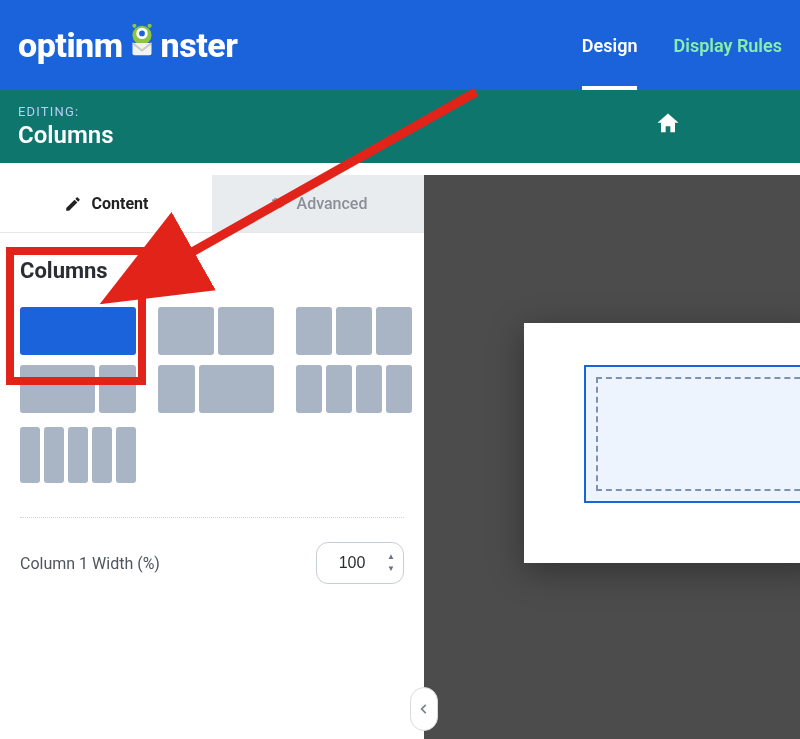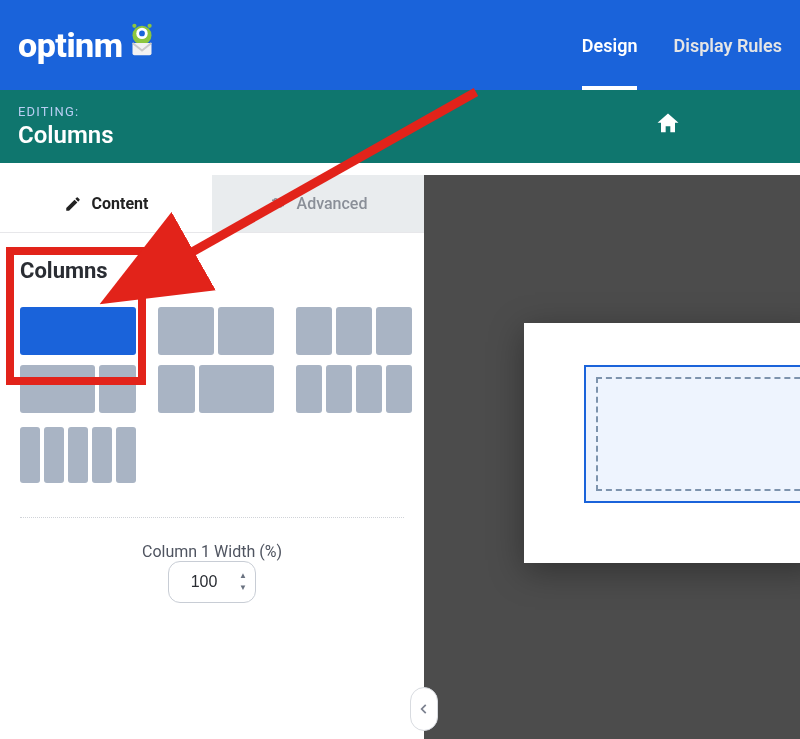--- a/index.html
+++ b/index.html
@@ -46,21 +46,21 @@
       top: -4px;
     }
     .top-tabs {
       display: flex;
       gap: 36px;
       align-items: center;
       height: 100%;
       justify-content: space-between;
     }
     .top-tab {
-      color: #e5e5e5;
+      color: #86efac;
       font-weight: 600;
       font-size: 18px;
       cursor: pointer;
       height: 100%;
       display: flex;
       align-items: center;
       position: relative;
     }
     .top-tab.active {
       color: #ffffff;
@@ -199,21 +199,20 @@
     .divider {
       border: none;
       border-top: 1px dotted #d0d3d8;
       margin: 24px 20px 0 20px;
     }
     .width-row {
       display: flex;
       align-items: center;
       justify-content: space-between;
       padding: 24px 20px 24px 20px;
-      flex-direction: column;
     }
     .width-label {
       font-size: 16px;
       color: #4f5460;
     }
     .num-input-wrap {
       display: flex;
       align-items: center;
       border: 1px solid #c8cdd5;
       border-radius: 12px;
@@ -316,20 +315,21 @@
         <svg viewBox="0 0 40 40" width="38" height="38">
           <circle cx="20" cy="14" r="10" fill="#8cc63f"></circle>
           <circle cx="20" cy="12" r="6" fill="#ffffff"></circle>
           <circle cx="20" cy="12" r="3" fill="#1a63da"></circle>
           <circle cx="12" cy="4" r="2.2" fill="#8cc63f"></circle>
           <circle cx="28" cy="4" r="2.2" fill="#8cc63f"></circle>
           <rect x="10" y="22" width="20" height="13" rx="2" fill="#f2f2f2"></rect>
           <path d="M10 22 L20 30 L30 22" fill="none" stroke="#c9c9c9" stroke-width="2"></path>
         </svg>
       </span>
+      <span>nster</span>
     </div>
     <div class="top-tabs">
       <div class="top-tab active">Design</div>
       <div class="top-tab">Display Rules</div>
     </div>
   </div>
 
   <div class="subheader">
     <div class="editing-group">
       <div class="editing-label">EDITING:</div>

